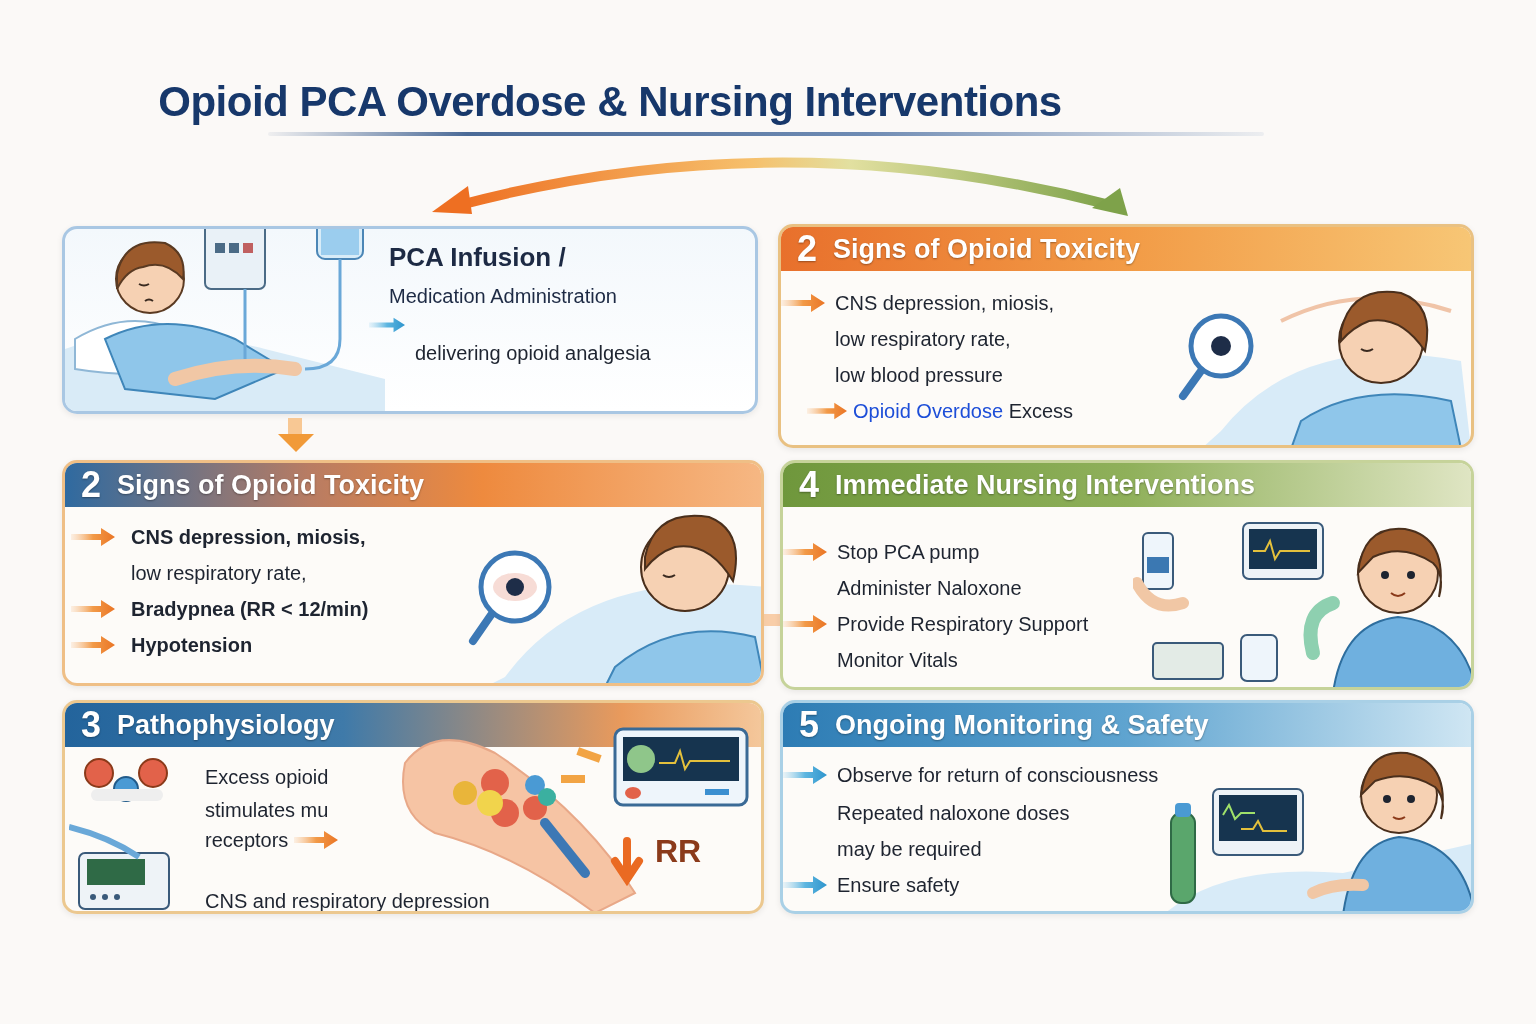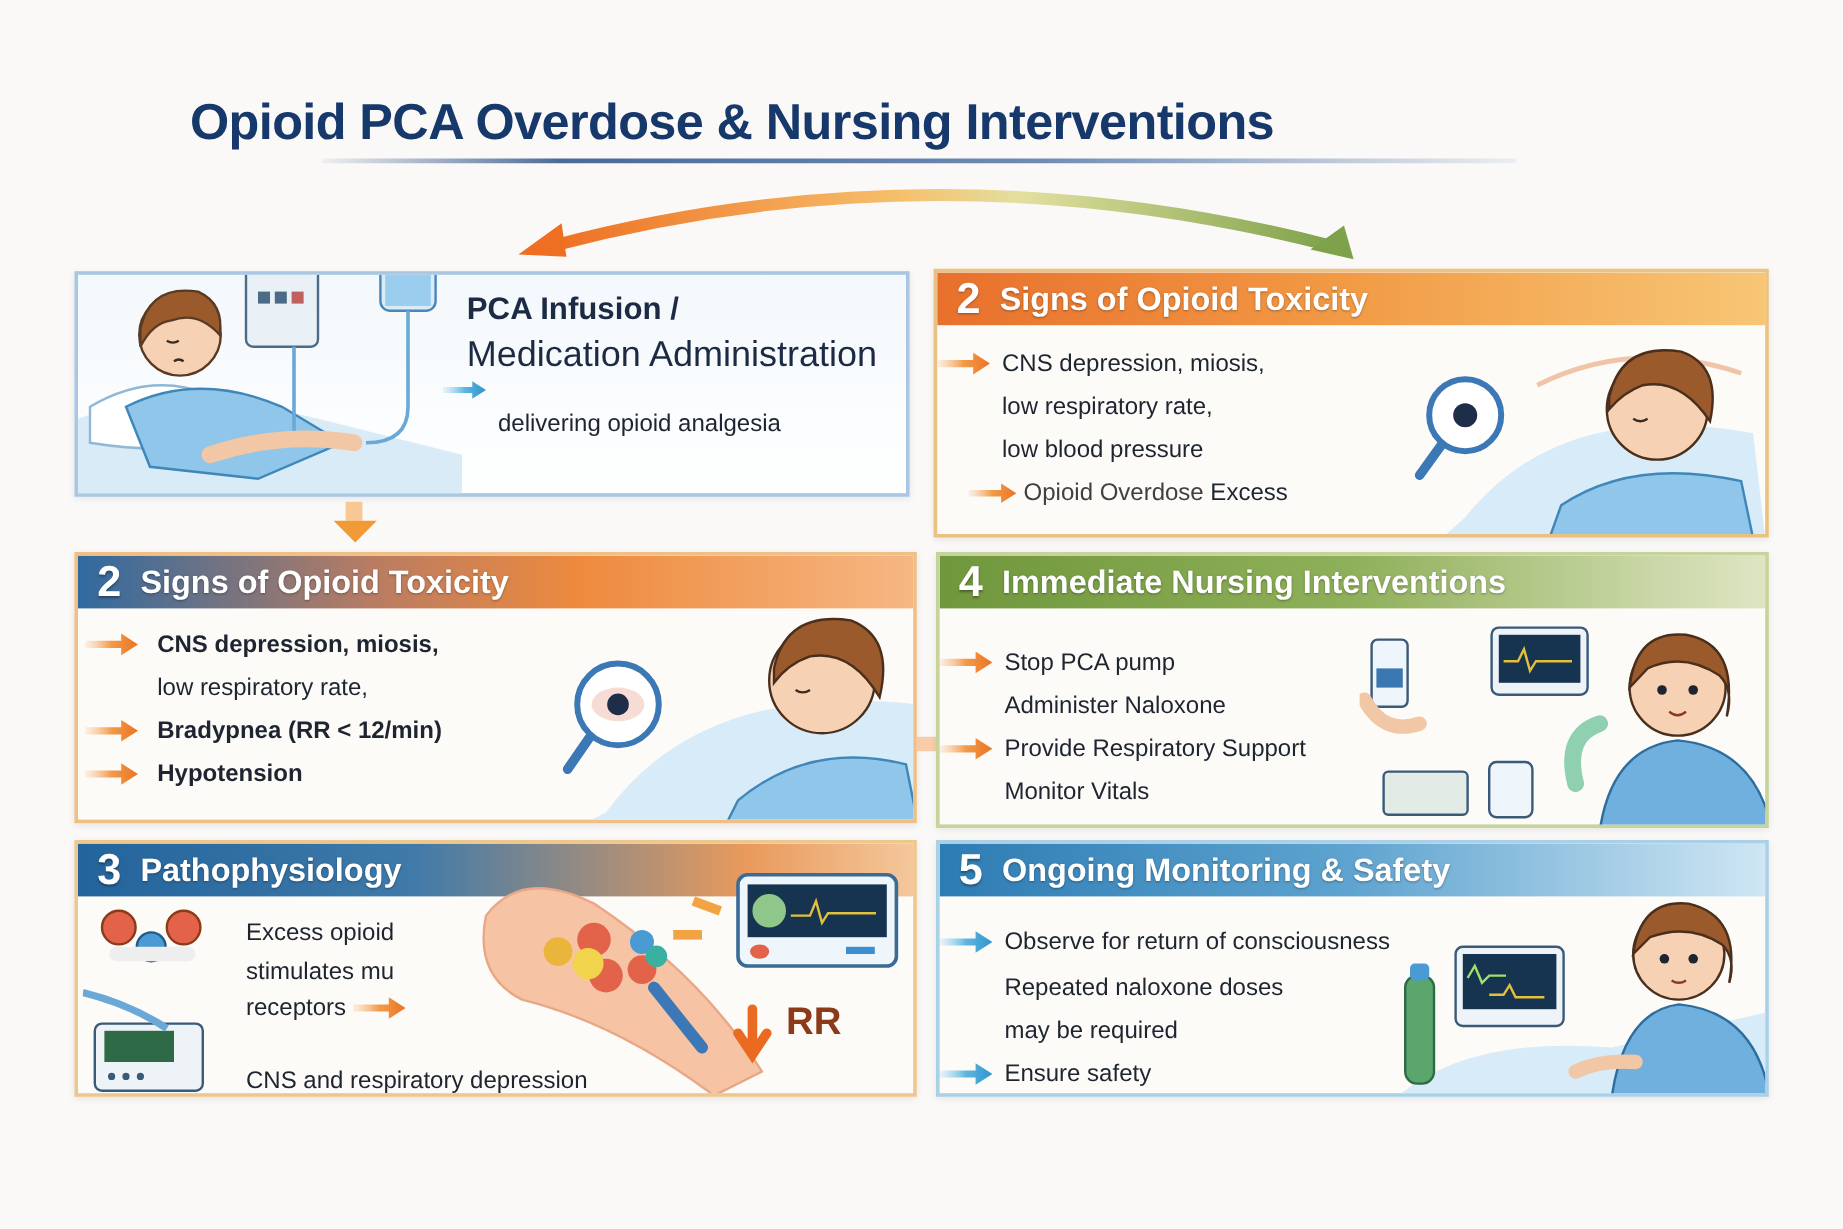--- a/index.html
+++ b/index.html
@@ -16,41 +16,41 @@
     color: #17386b; letter-spacing: -0.5px;
   }
   .title-rule {
     position: absolute; left: 268px; width: 996px; top: 132px; height: 4px;
     background: linear-gradient(90deg, rgba(23,56,107,0.05), #4a6a97 20%, #6e8bb3 60%, rgba(110,139,179,0.1));
     border-radius: 2px;
   }
   .top-arrow { position: absolute; left: 420px; top: 150px; width: 720px; height: 75px; }
 
   .panel {
-    position: absolute; background: #fdfbf8; border-radius: 0;
+    position: absolute; background: #fdfbf8; border-radius: 15px;
     overflow: hidden; box-shadow: 0 2px 6px rgba(0,0,0,0.08);
   }
   .panel .hdr {
     height: 44px; display: flex; align-items: center; padding-left: 16px;
     color: #fff; font-weight: bold; font-size: 27px;
     text-shadow: 0 1px 2px rgba(0,0,0,0.35);
   }
   .panel .hdr .num { font-size: 36px; margin-right: 16px; }
   .panel .body { position: relative; padding: 14px 0 0 20px; }
 
   .item { display: flex; align-items: center; font-size: 20px; line-height: 36px; color: #1e2430; }
   .item .arr { width: 44px; height: 20px; margin-right: 10px; flex: none; }
   .item.noarr { padding-left: 54px; }
   .item.bold { font-weight: bold; }
 
   
   #p1 { left: 62px; top: 226px; width: 696px; height: 188px; border: 3px solid #a9c7e3; background: linear-gradient(180deg,#f3f8fc,#ffffff); }
   #p1 .txt { position: absolute; left: 324px; top: 8px; }
   #p1 .h1 { font-size: 26px; font-weight: bold; line-height: 40px; color: #1d2a44; }
-  #p1 .h2 { font-size: 30px; line-height: 38px; color: #1d2a44; }
+  #p1 .h2 { font-size: 20px; line-height: 38px; color: #1d2a44; }
 
   
   #p2r { left: 778px; top: 224px; width: 696px; height: 224px; border: 3px solid #e9c182; }
   #p2r .hdr { background: linear-gradient(90deg,#e8702c,#f29b46 50%,#f7c675 100%); }
   
   #p2l { left: 62px; top: 460px; width: 702px; height: 226px; border: 3px solid #efbf86; }
   #p2l .hdr { background: linear-gradient(90deg,#2f6aa0,#b87c63 35%,#ee8a3e 60%,#f6b783 100%); }
   
   #p4 { left: 780px; top: 460px; width: 694px; height: 230px; border: 3px solid #c6d39a; }
   #p4 .hdr { background: linear-gradient(90deg,#6f973c,#8fb05a 50%,#dfe5c3 100%); }
@@ -158,21 +158,21 @@
     <div class="item noarr">
         <span>low respiratory rate,</span>
       </div>
     <div class="item noarr">
         <span>low blood pressure</span>
       </div>
     <div class="item" style="padding-left:26px">
       <svg class="arr" style="width:40px;margin-right:6px">
           <use href="#arrO"></use>
         </svg>
-      <span style="color:#404040">Opioid Overdose</span>&nbsp;<span>Excess</span>
+      <span style="color:#1d4ed8">Opioid Overdose</span>&nbsp;<span>Excess</span>
     </div>
   </div>
   <svg class="illus" style="left:380px;top:44px" width="310" height="178" viewBox="0 0 310 178">
     <path d="M60 160 Q140 60 300 90 L310 178 L40 178 Z" fill="#d8ebf8"></path>
     <path d="M120 50 Q200 10 290 40" stroke="#f0c4a8" stroke-width="4" fill="none"></path>
     <circle cx="60" cy="75" r="30" fill="#fff" stroke="#3c78b5" stroke-width="5"></circle>
     <circle cx="60" cy="75" r="10" fill="#1e2d48"></circle>
     <path d="M40 100 L22 125" stroke="#3c78b5" stroke-width="8" stroke-linecap="round"></path>
     <circle cx="220" cy="70" r="42" fill="#f6d1b3" stroke="#4a2f1c" stroke-width="2"></circle>
     <path d="M180 60 Q190 14 240 22 Q274 34 264 80 Q240 44 208 50 Q192 56 180 70 Z" fill="#9b5a2c" stroke="#4a2f1c" stroke-width="2"></path>
@@ -326,21 +326,21 @@
     <path d="M232 118 V150 M220 138 L232 156 L244 138" stroke="#ea6a22" stroke-width="8" fill="none" stroke-linecap="round"></path>
   </svg>
   <div class="rr-label" style="left:590px;top:130px">RR</div>
 </section>
 
 <section class="panel" id="p5">
   <div class="hdr">
     <span class="num">5</span>
     <span>Ongoing Monitoring &amp; Safety</span>
   </div>
-  <div class="body" style="padding-left:0;padding-top:20px">
+  <div class="body" style="padding-left:0;padding-top:10px">
     <div class="item">
       <svg class="arr">
           <use href="#arrB"></use>
         </svg>
       <span>Observe for return of consciousness</span>
     </div>
     <div class="item noarr" style="margin-top:2px">
         <span>Repeated naloxone doses</span>
       </div>
     <div class="item noarr">

